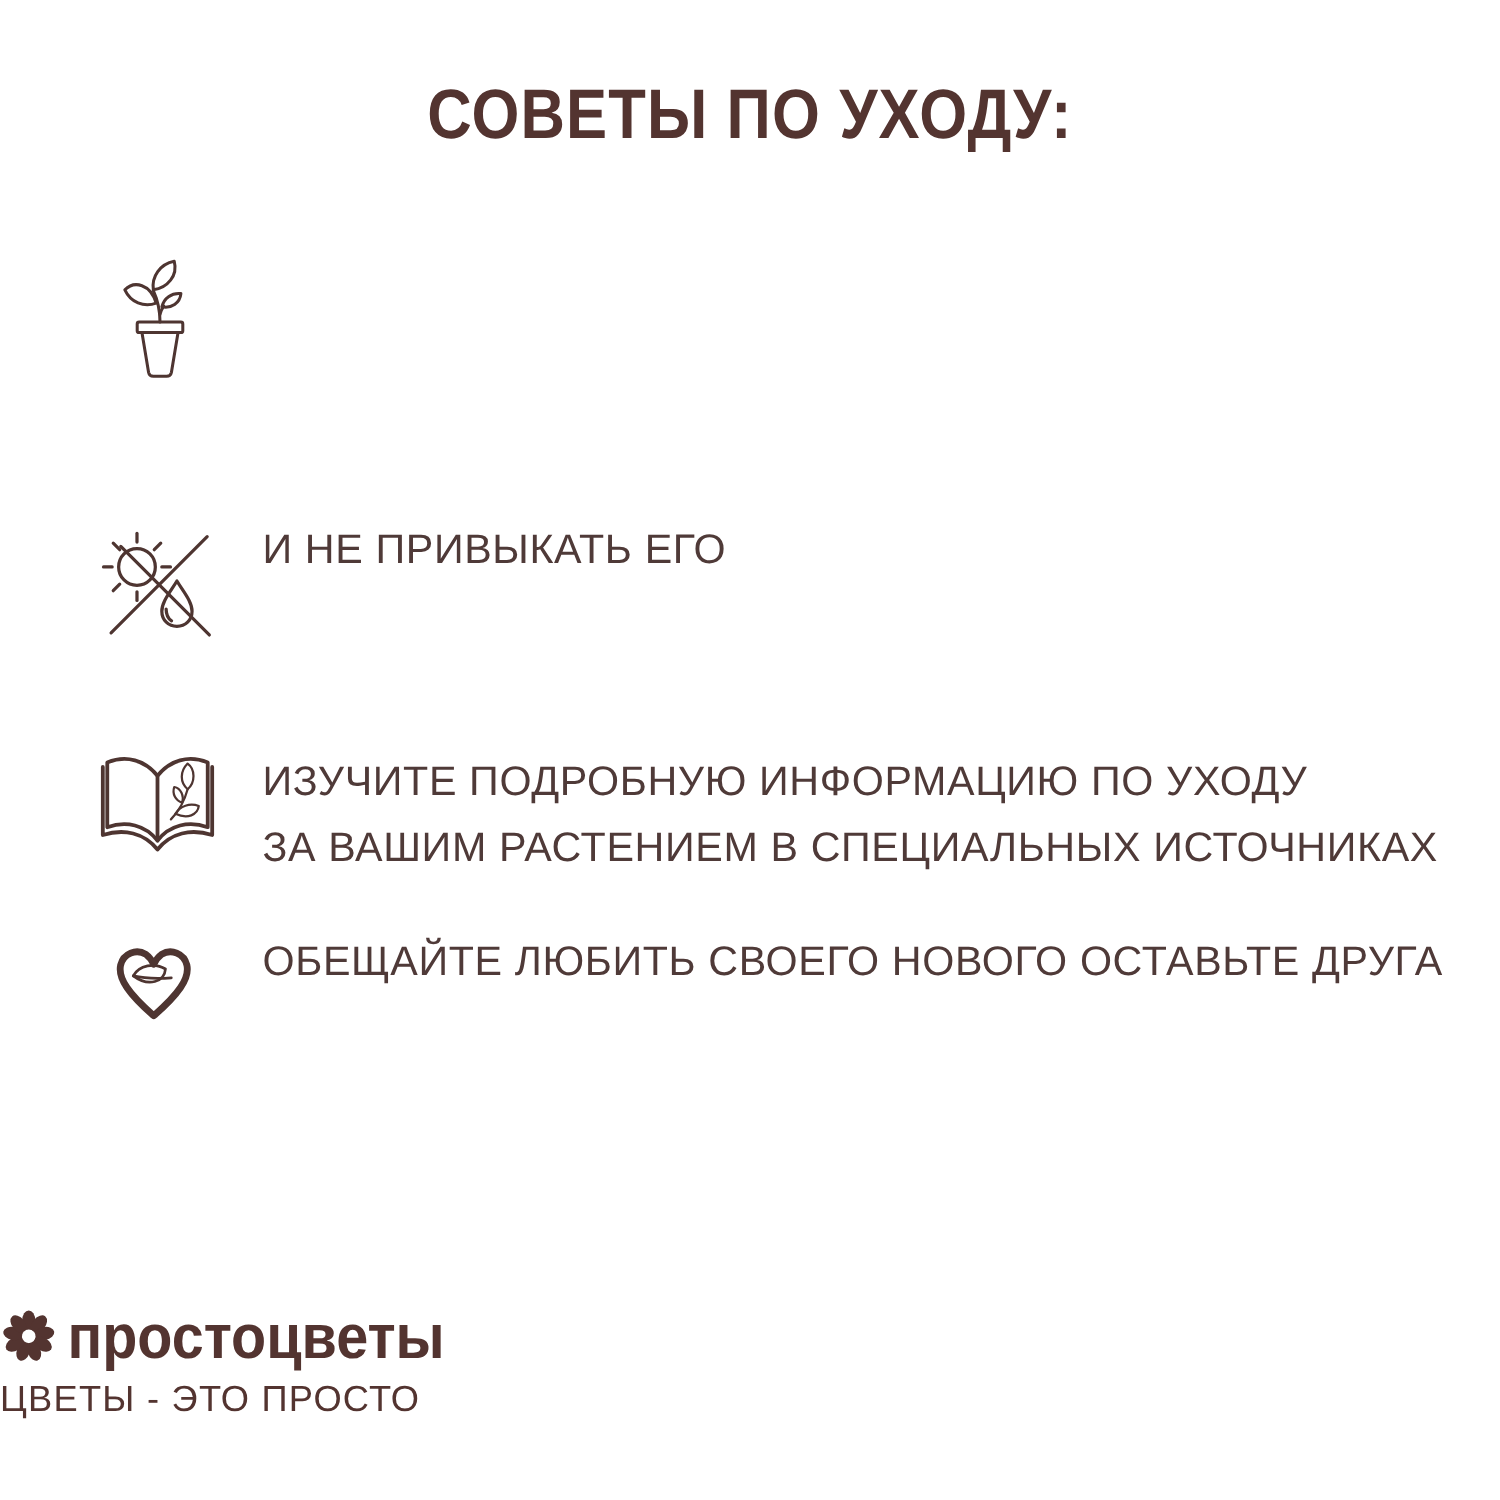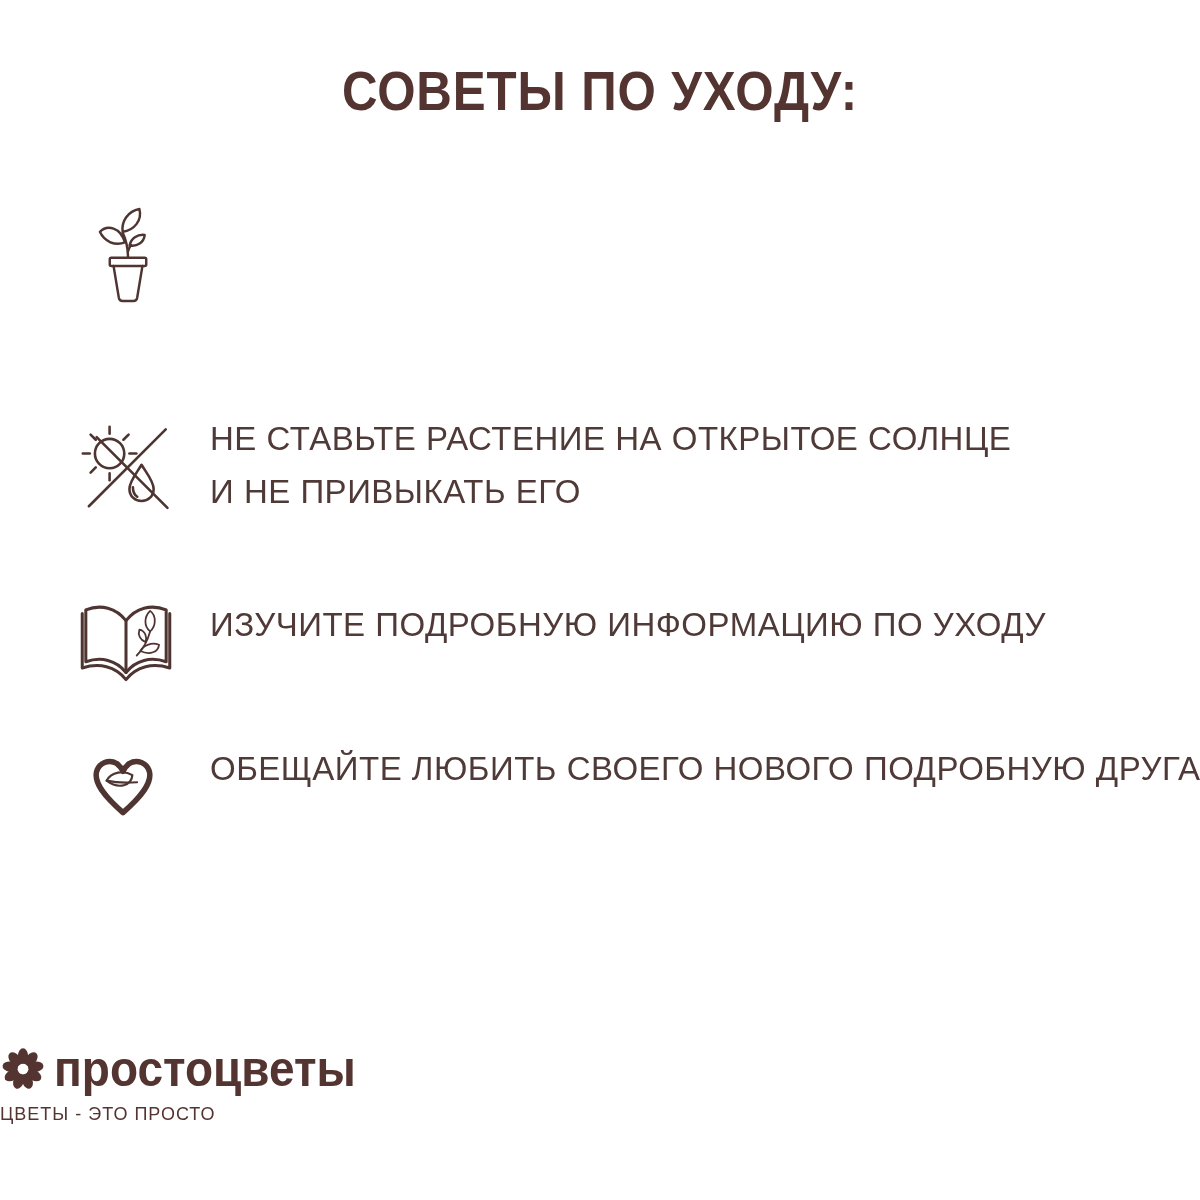--- a/index.html
+++ b/index.html
@@ -72,21 +72,21 @@
     font-size: 50px;
     font-weight: bold;
     color: var(--brand);
     letter-spacing: 0px;
     line-height: 1;
     transform: scaleX(0.92);
     transform-origin: left center;
   }
   .tagline {
     margin-top: 10px;
-    font-size: 18px;
+    font-size: 29px;
     letter-spacing: 1px;
     color: var(--brand);
   }
 </style>
 </head>
 <body>
 
 <div class="page">
 
   <h1 class="title">СОВЕТЫ ПО УХОДУ:</h1>
@@ -113,50 +113,50 @@
       <line x1="13" y1="40" x2="5" y2="40"></line>
       <line x1="20" y1="56" x2="14" y2="62"></line>
       <line x1="36" y1="63" x2="36" y2="71"></line>
       <path d="M73,53 C67,63 59,72 59,81 C59,89.3 65.3,95 73,95 C80.7,95 87,89.3 87,81 C87,72 79,63 73,53 Z"></path>
       <path d="M63,79 C63,84 65,88 68,90"></path>
       <line x1="21" y1="21" x2="103" y2="103"></line>
       <line x1="101" y1="12" x2="12" y2="101"></line>
     </svg>
   </div>
   <div class="tip-text text-2">
-    <div>НЕ СТАВЬТЕ РАСТЕНИЕ НА ОТКРЫТОЕ СОЛНЦЕ</div>
     <div>И НЕ ПРИВЫКАТЬ ЕГО</div>
   </div>
 
   <div class="tip-icon icon-book">
     <svg viewBox="0 0 112 96" fill="none" stroke="currentColor" stroke-width="3.4" stroke-linecap="round" stroke-linejoin="round">
       <path d="M7,15 L7,76 C26,70 44,74 56,89 C68,74 86,70 105,76 L105,15"></path>
       <path d="M11,11 C28,4 45,9 56,23 C67,9 84,4 101,11 L101,69 C84,63 67,67 56,81 C45,67 28,63 11,69 Z"></path>
       <path d="M56,23 L56,81"></path>
       <g stroke-width="2">
         <path d="M68,62 C76,54 80,46 83,35"></path>
         <path d="M83,35 C76,29 76,19 83,12 C90,17 90,29 83,35 Z"></path>
         <path d="M78,47 C72,45 69,39 71,33 C77,34 80,41 78,47 Z"></path>
         <path d="M72,57 C76,50 85,47 93,50 C92,58 83,62 72,57 Z"></path>
       </g>
     </svg>
   </div>
   <div class="tip-text text-3">
     <div>ИЗУЧИТЕ ПОДРОБНУЮ ИНФОРМАЦИЮ ПО УХОДУ</div>
+    <div>ЗА ВАШИМ РАСТЕНИЕМ В СПЕЦИАЛЬНЫХ ИСТОЧНИКАХ</div>
   </div>
 
   <div class="tip-icon icon-heart">
     <svg viewBox="0 0 100 92" fill="none" stroke="currentColor" stroke-linecap="round" stroke-linejoin="round">
       <path stroke-width="7" d="M50,84 C25,62 13,46 16,32 C19,20 32,15 42,21 C46,24 48,27 50,31 C52,27 54,24 58,21 C68,15 81,20 84,32 C87,46 75,62 50,84 Z"></path>
       <path stroke-width="2.8" d="M29,43 C35,32 51,29 62,36 C61,49 45,55 29,43 Z"></path>
       <path stroke-width="2.8" d="M29,43 C42,46 54,46 68,45"></path>
     </svg>
   </div>
   <div class="tip-text text-4">
-    <div>ОБЕЩАЙТЕ ЛЮБИТЬ СВОЕГО НОВОГО ПОДРОБНУЮ ДРУГА</div>
+    <div>ОБЕЩАЙТЕ ЛЮБИТЬ СВОЕГО НОВОГО ОСТАВЬТЕ ДРУГА</div>
   </div>
 
   <div class="footer">
     <div class="brand-row">
       <div class="flower-icon">
         <svg viewBox="0 0 60 60">
           <g fill="currentColor">
             <ellipse cx="30" cy="13.5" rx="6.8" ry="10.5"></ellipse>
             <ellipse cx="30" cy="13.5" rx="6.8" ry="10.5" transform="rotate(40 30 30)"></ellipse>
             <ellipse cx="30" cy="13.5" rx="6.8" ry="10.5" transform="rotate(80 30 30)"></ellipse>

